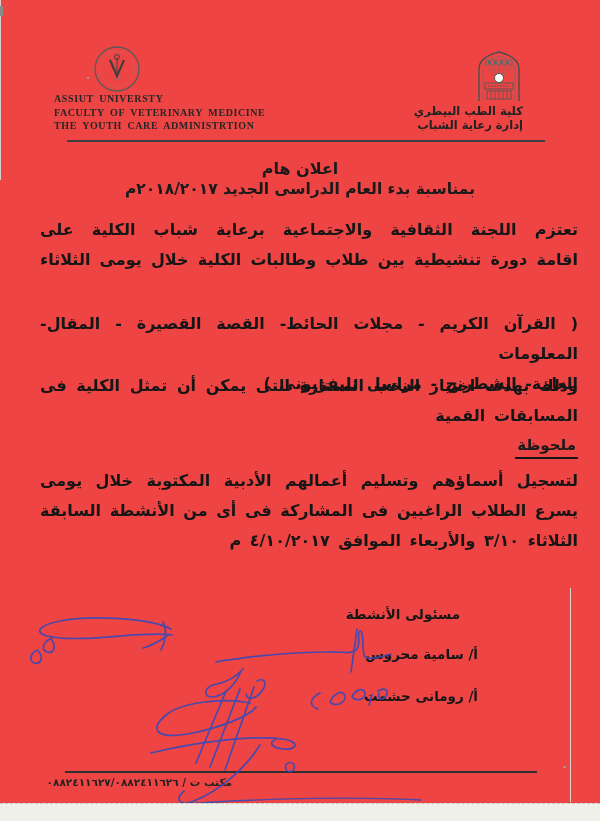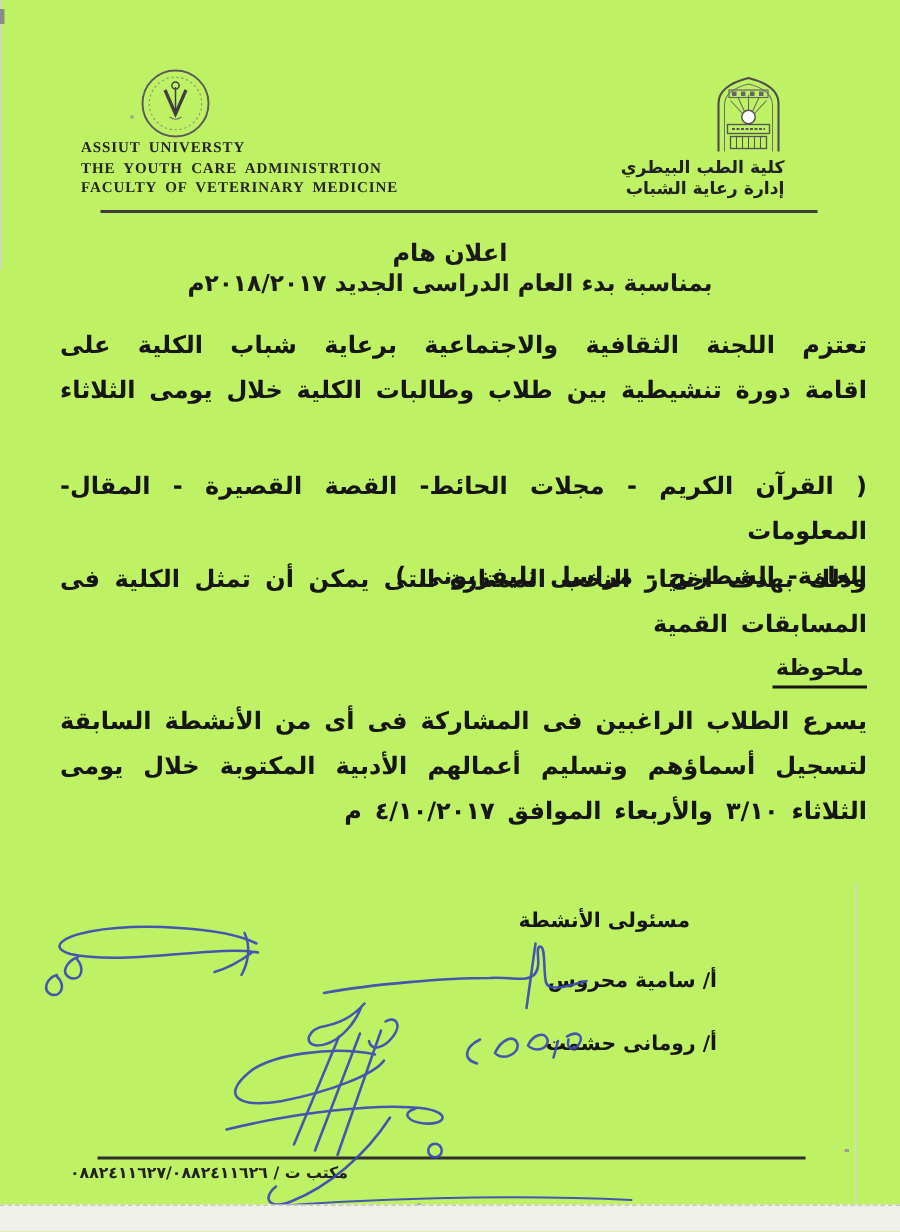--- a/index.html
+++ b/index.html
@@ -1,16 +1,16 @@
 <!DOCTYPE html>
 <html><head>
 <meta charset="utf-8">
 <style>
   html,body{margin:0;padding:0;background:#e8e8e4;}
-  .page{position:relative;width:600px;height:821px;margin:0 auto;background:#bef264;overflow:hidden;
+  .page{position:relative;width:600px;height:821px;margin:0 auto;background:#ef4444;overflow:hidden;
         font-family:"DejaVu Sans",sans-serif;color:#1a1a1a;}
   
   .seal{position:absolute;left:93px;top:45px;width:48px;height:48px;}
   .emblem{position:absolute;left:476px;top:50px;width:46px;height:53px;}
   .hdr-en{position:absolute;left:54px;top:92px;width:260px;}
   .hdr-en div{font-family:"Liberation Serif",serif;font-weight:bold;font-size:10px;
               letter-spacing:.6px;word-spacing:2.5px;line-height:13.5px;color:#262626;white-space:nowrap;}
   .hdr-ar{position:absolute;right:77px;top:104px;width:130px;direction:rtl;}
   .hdr-ar div{font-weight:bold;font-size:11.5px;line-height:14px;color:#222;white-space:nowrap;}
   .rule{position:absolute;left:67px;top:140px;width:478px;height:2px;background:#3d3d3d;}
@@ -55,22 +55,22 @@
   <svg class="seal" viewBox="0 0 48 48">
     <circle cx="24" cy="24" r="22" fill="none" stroke="#5a5a5a" stroke-width="1.3"></circle>
     <circle cx="24" cy="24" r="17.5" fill="none" stroke="#8a8a8a" stroke-width="0.7" stroke-dasharray="1.5 1.8"></circle>
     <path d="M17 15 L24 31 L31 15" fill="none" stroke="#3f3f3f" stroke-width="2.2"></path>
     <line x1="24" y1="13" x2="24" y2="31" stroke="#3f3f3f" stroke-width="1"></line>
     <circle cx="24" cy="12" r="2.4" fill="none" stroke="#3f3f3f" stroke-width="1"></circle>
     <path d="M20 33 q4 3 8 0" fill="none" stroke="#777" stroke-width="0.8"></path>
   </svg>
   <div class="hdr-en">
     <div>ASSIUT UNIVERSTY</div>
+    <div>FACULTY OF VETERINARY MEDICINE</div>
     <div>THE YOUTH CARE ADMINISTRTION</div>
-    <div>FACULTY OF VETERINARY MEDICINE</div>
   </div>
 
   <svg class="emblem" viewBox="0 0 46 53">
     <path d="M3 51 V19 Q3 7 23 2 Q43 7 43 19 V51" fill="none" stroke="#4e4e4e" stroke-width="1.4"></path>
     <path d="M7 51 V20 Q7 10 23 6 Q39 10 39 20 V51" fill="none" stroke="#6e6e6e" stroke-width="0.7"></path>
     <rect x="10" y="10" width="26" height="5" fill="none" stroke="#666" stroke-width="0.8"></rect>
     <rect x="12" y="11" width="3" height="3" fill="#666"></rect>
     <rect x="18" y="11" width="3" height="3" fill="#666"></rect>
     <rect x="24" y="11" width="3" height="3" fill="#666"></rect>
     <rect x="30" y="11" width="3" height="3" fill="#666"></rect>
@@ -113,22 +113,22 @@
     <div class="jline endline">العامة- الشطرنج - مراسل تليفزيونى )</div>
   </div>
 
   <div class="para p3">
     <div class="jline">وذلك بهدف اختيار النخب الممتازة التى يمكن أن تمثل الكلية فى</div>
     <div class="jline endline">المسابقات القمية</div>
   </div>
 
   <div class="note-head">ملحوظة</div>
   <div class="para note-body">
+    <div class="jline">لتسجيل أسماؤهم وتسليم أعمالهم الأدبية المكتوبة خلال يومى</div>
     <div class="jline">يسرع الطلاب الراغبين فى المشاركة فى أى من الأنشطة السابقة</div>
-    <div class="jline">لتسجيل أسماؤهم وتسليم أعمالهم الأدبية المكتوبة خلال يومى</div>
     <div class="jline endline">الثلاثاء ٣/١٠ والأربعاء الموافق ٤/١٠/٢٠١٧ م</div>
   </div>
 
   <div class="sig-text act-title">مسئولى الأنشطة</div>
   <div class="sig-text act-name1">أ/ سامية محروس</div>
   <div class="sig-text act-name2">أ/ رومانى حشمت</div>
 
   <div class="footer-rule"></div>
   <div class="footer-phone">مكتب ت / ٠٨٨٢٤١١٦٢٧/٠٨٨٢٤١١٦٢٦</div>
 

